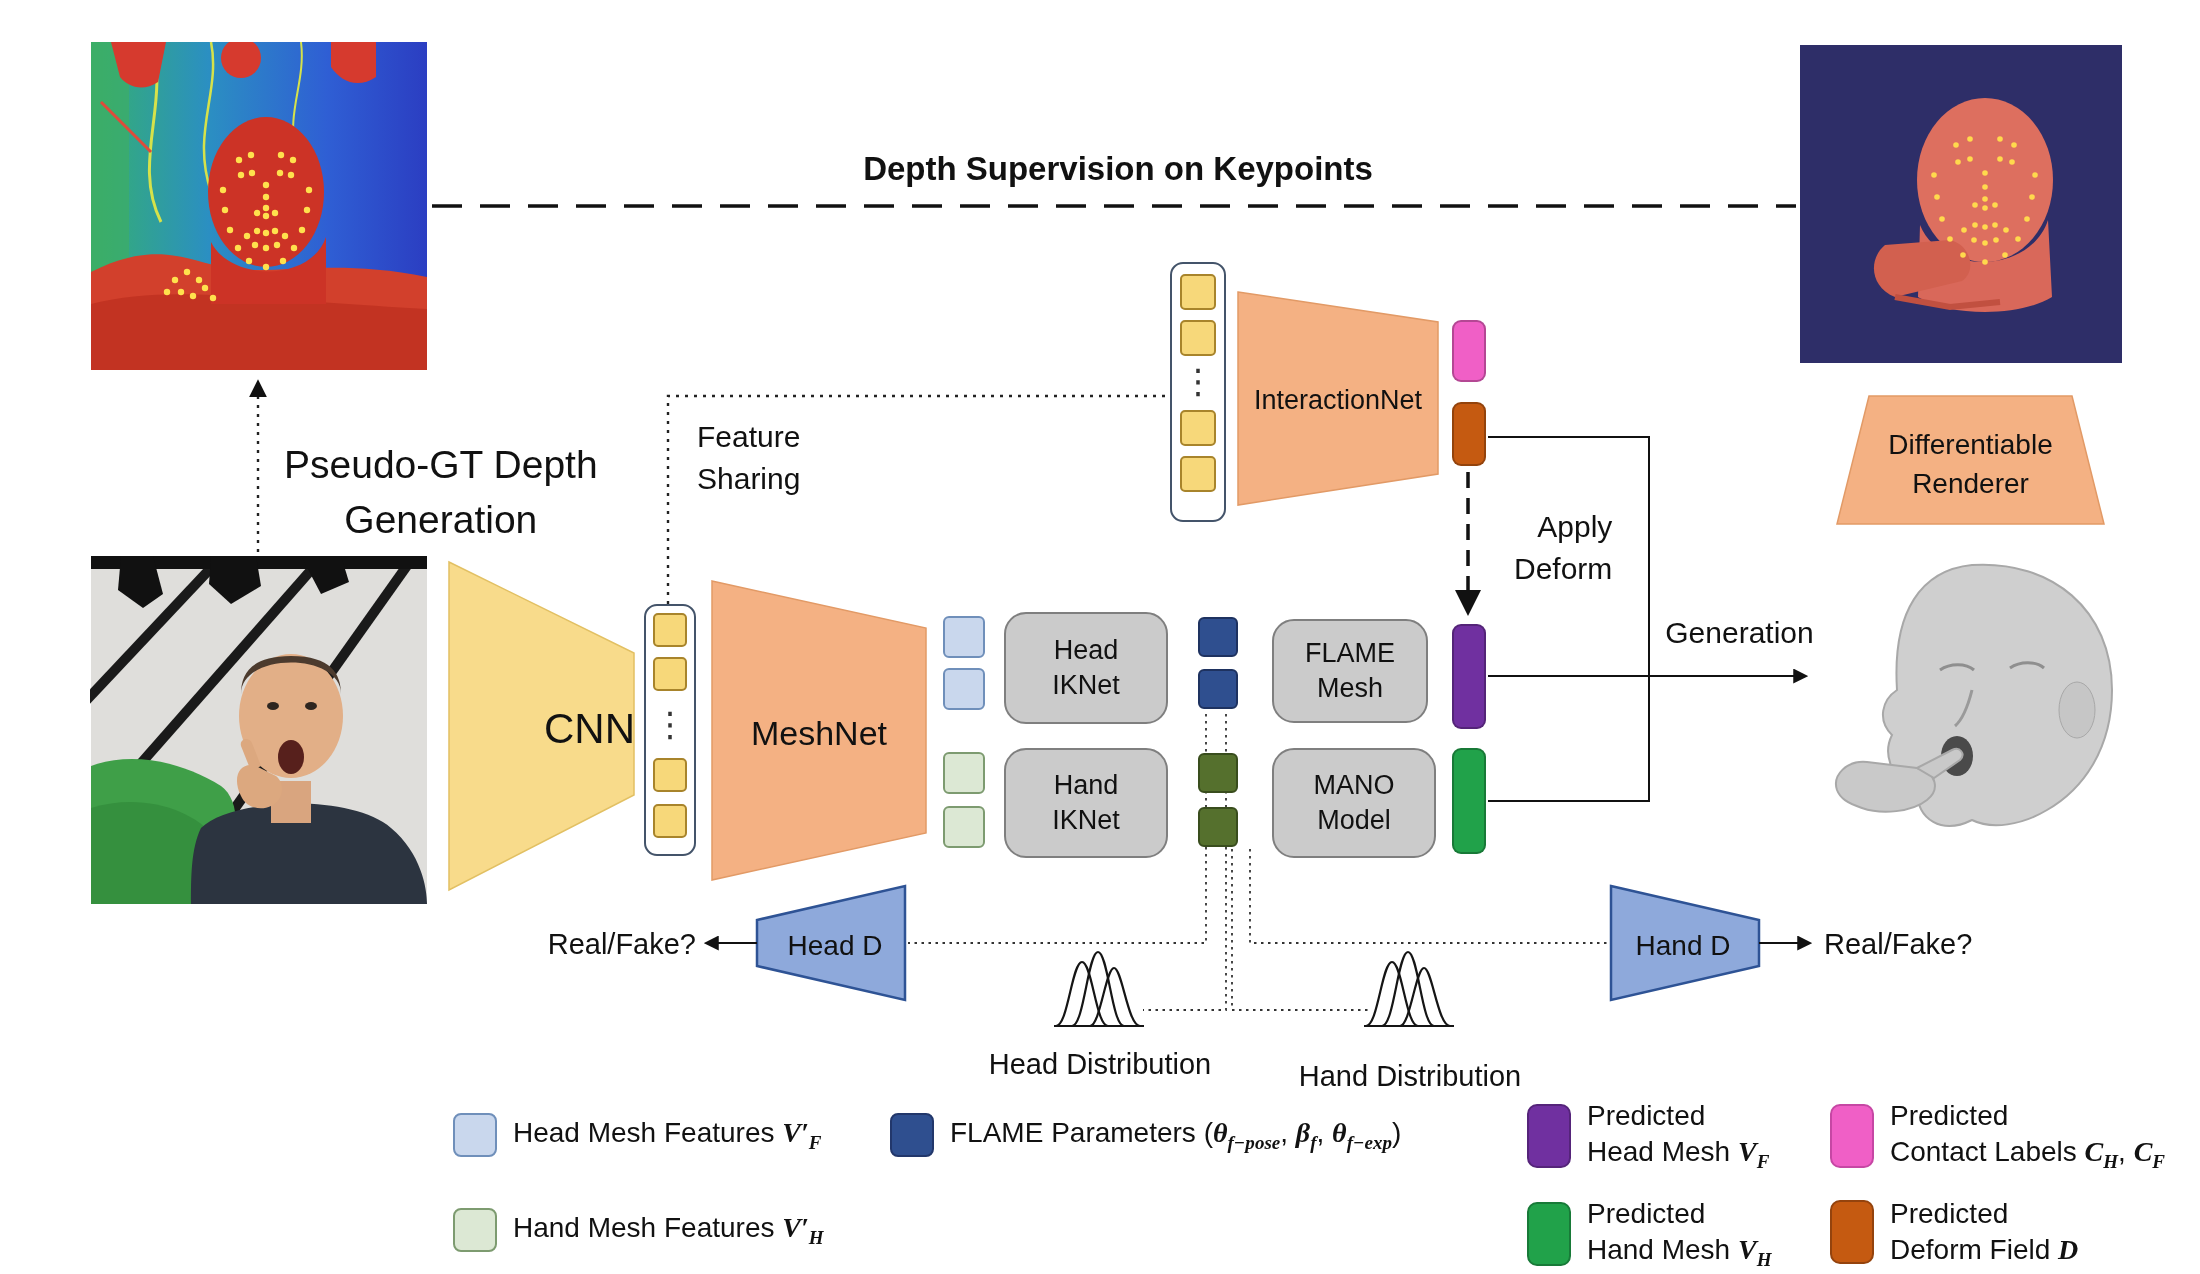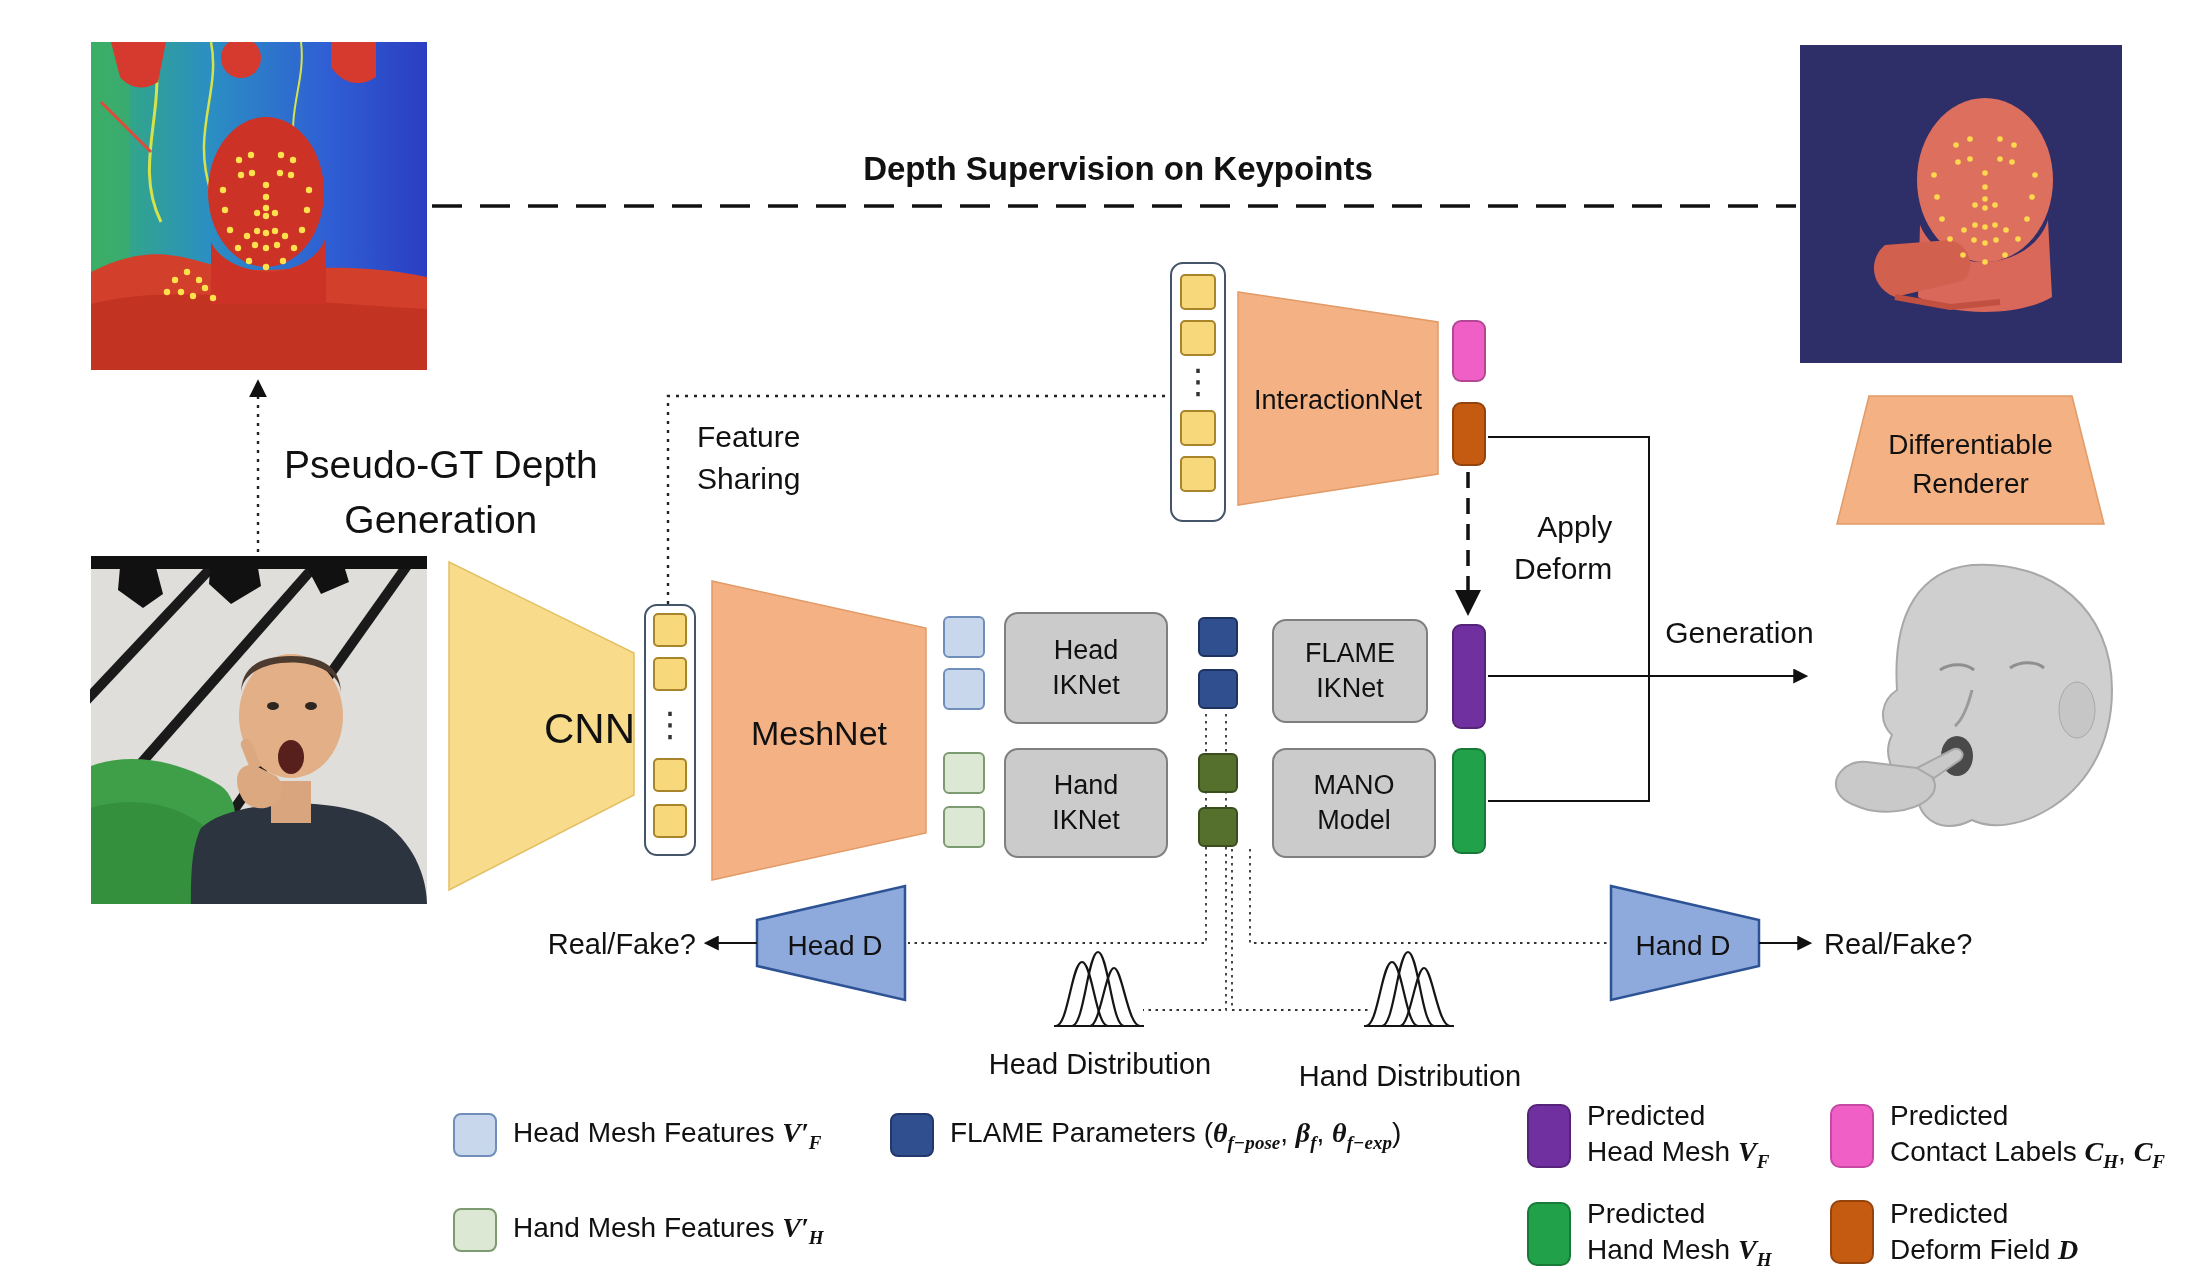--- a/index.html
+++ b/index.html
@@ -19,21 +19,21 @@
   .dist path{stroke:#151515;stroke-width:2.2;fill:none;}
   .img-box{position:absolute;overflow:hidden;}
   .img-box svg{display:block;width:100%;height:100%;}
 
   .lbl{position:absolute;white-space:pre-line;line-height:1.4;color:#111;}
   .center{text-align:center;}
   .right{text-align:right;}
   .bold{font-weight:700;}
 
   .graybox{position:absolute;background:var(--box-gray);border:2.5px solid var(--box-gray-border);
-           border-radius:14px;display:flex;align-items:center;justify-content:center;
+           border-radius:22px;display:flex;align-items:center;justify-content:center;
            font-size:27px;line-height:1.3;white-space:pre-line;text-align:center;box-sizing:border-box;}
 
   .featcol{position:absolute;background:#fff;border:2.5px solid var(--container-border);
            border-radius:13px;box-sizing:border-box;}
   .ysq{position:absolute;background:var(--feature-yellow);border:2px solid var(--feature-yellow-border);
        border-radius:5px;box-sizing:border-box;}
   .vdots{position:absolute;font-size:34px;display:flex;align-items:center;justify-content:center;color:#333;}
 
   .sq{position:absolute;border-radius:6px;box-sizing:border-box;}
   .sq-lblue{background:var(--head-feat-blue);border:2px solid var(--head-feat-blue-border);}
@@ -299,21 +299,21 @@
   <div class="graybox" style="left:1004px;top:612px;width:164px;height:112px;">
     <span>Head
 IKNet</span>
   </div>
   <div class="graybox" style="left:1004px;top:748px;width:164px;height:110px;">
     <span>Hand
 IKNet</span>
   </div>
   <div class="graybox" style="left:1272px;top:619px;width:156px;height:104px;">
     <span>FLAME
-IKNet</span>
+Mesh</span>
   </div>
   <div class="graybox" style="left:1272px;top:748px;width:164px;height:110px;">
     <span>MANO
 Model</span>
   </div>
 
   <div class="lbl bold center" style="left:818px;top:146px;width:600px;font-size:33px;">Depth Supervision on Keypoints</div>
   <div class="lbl" style="left:284px;top:438px;font-size:39px;text-align:center;">Pseudo-GT Depth
 Generation</div>
   <div class="lbl" style="left:697px;top:416px;font-size:30px;">Feature

